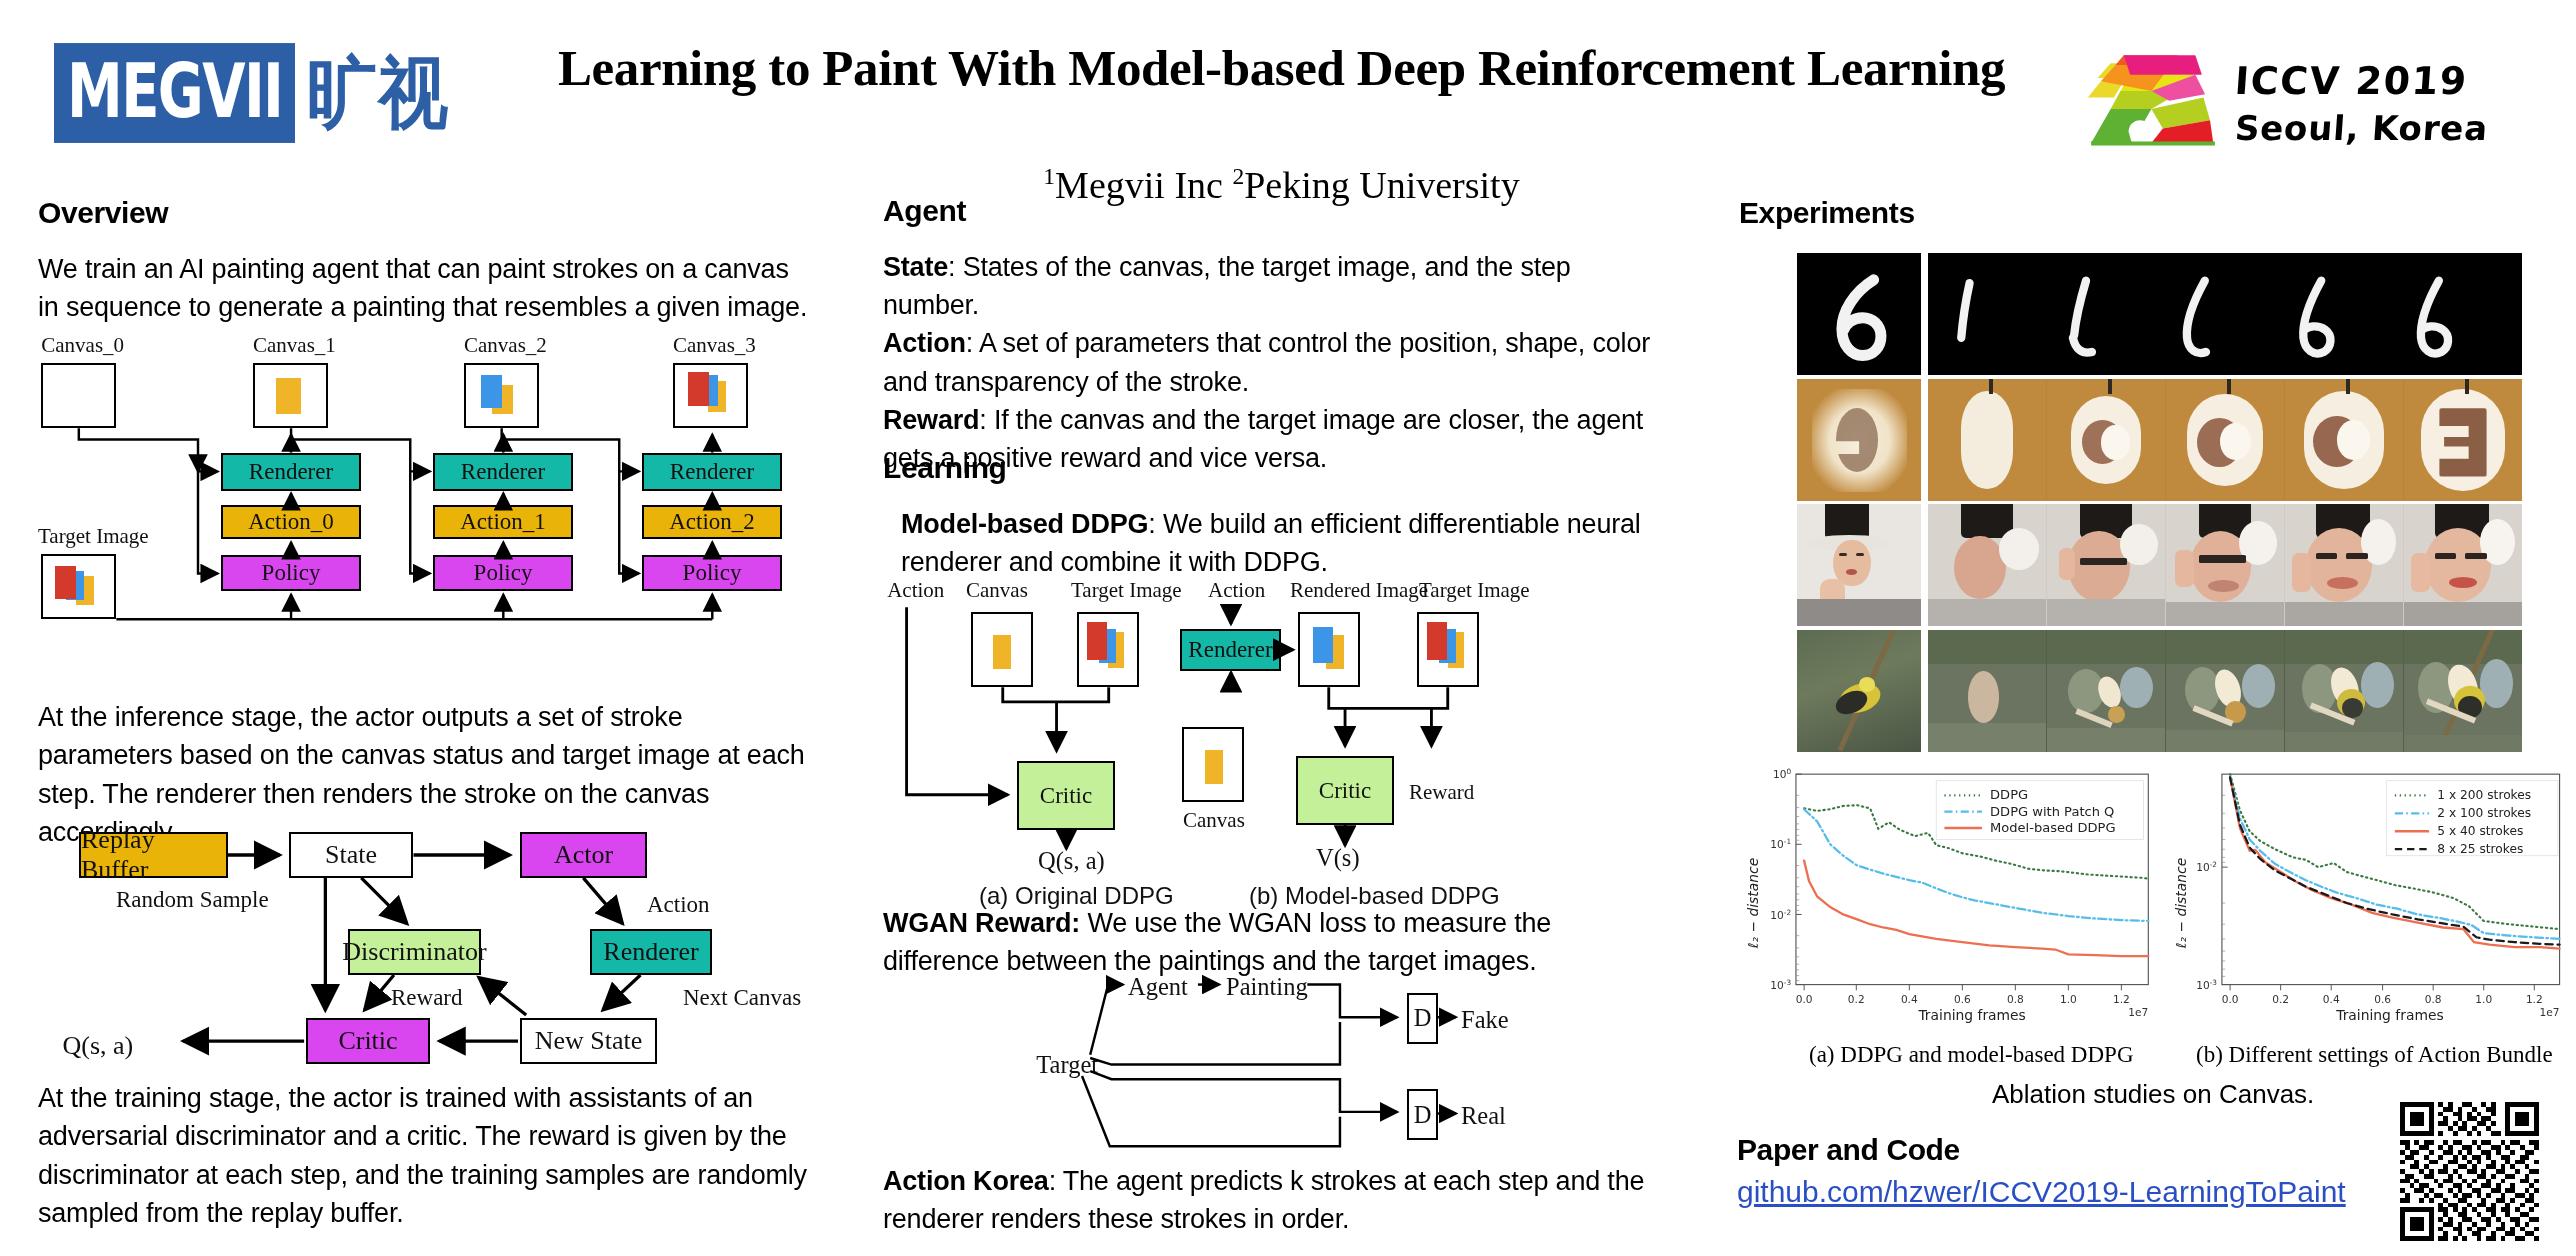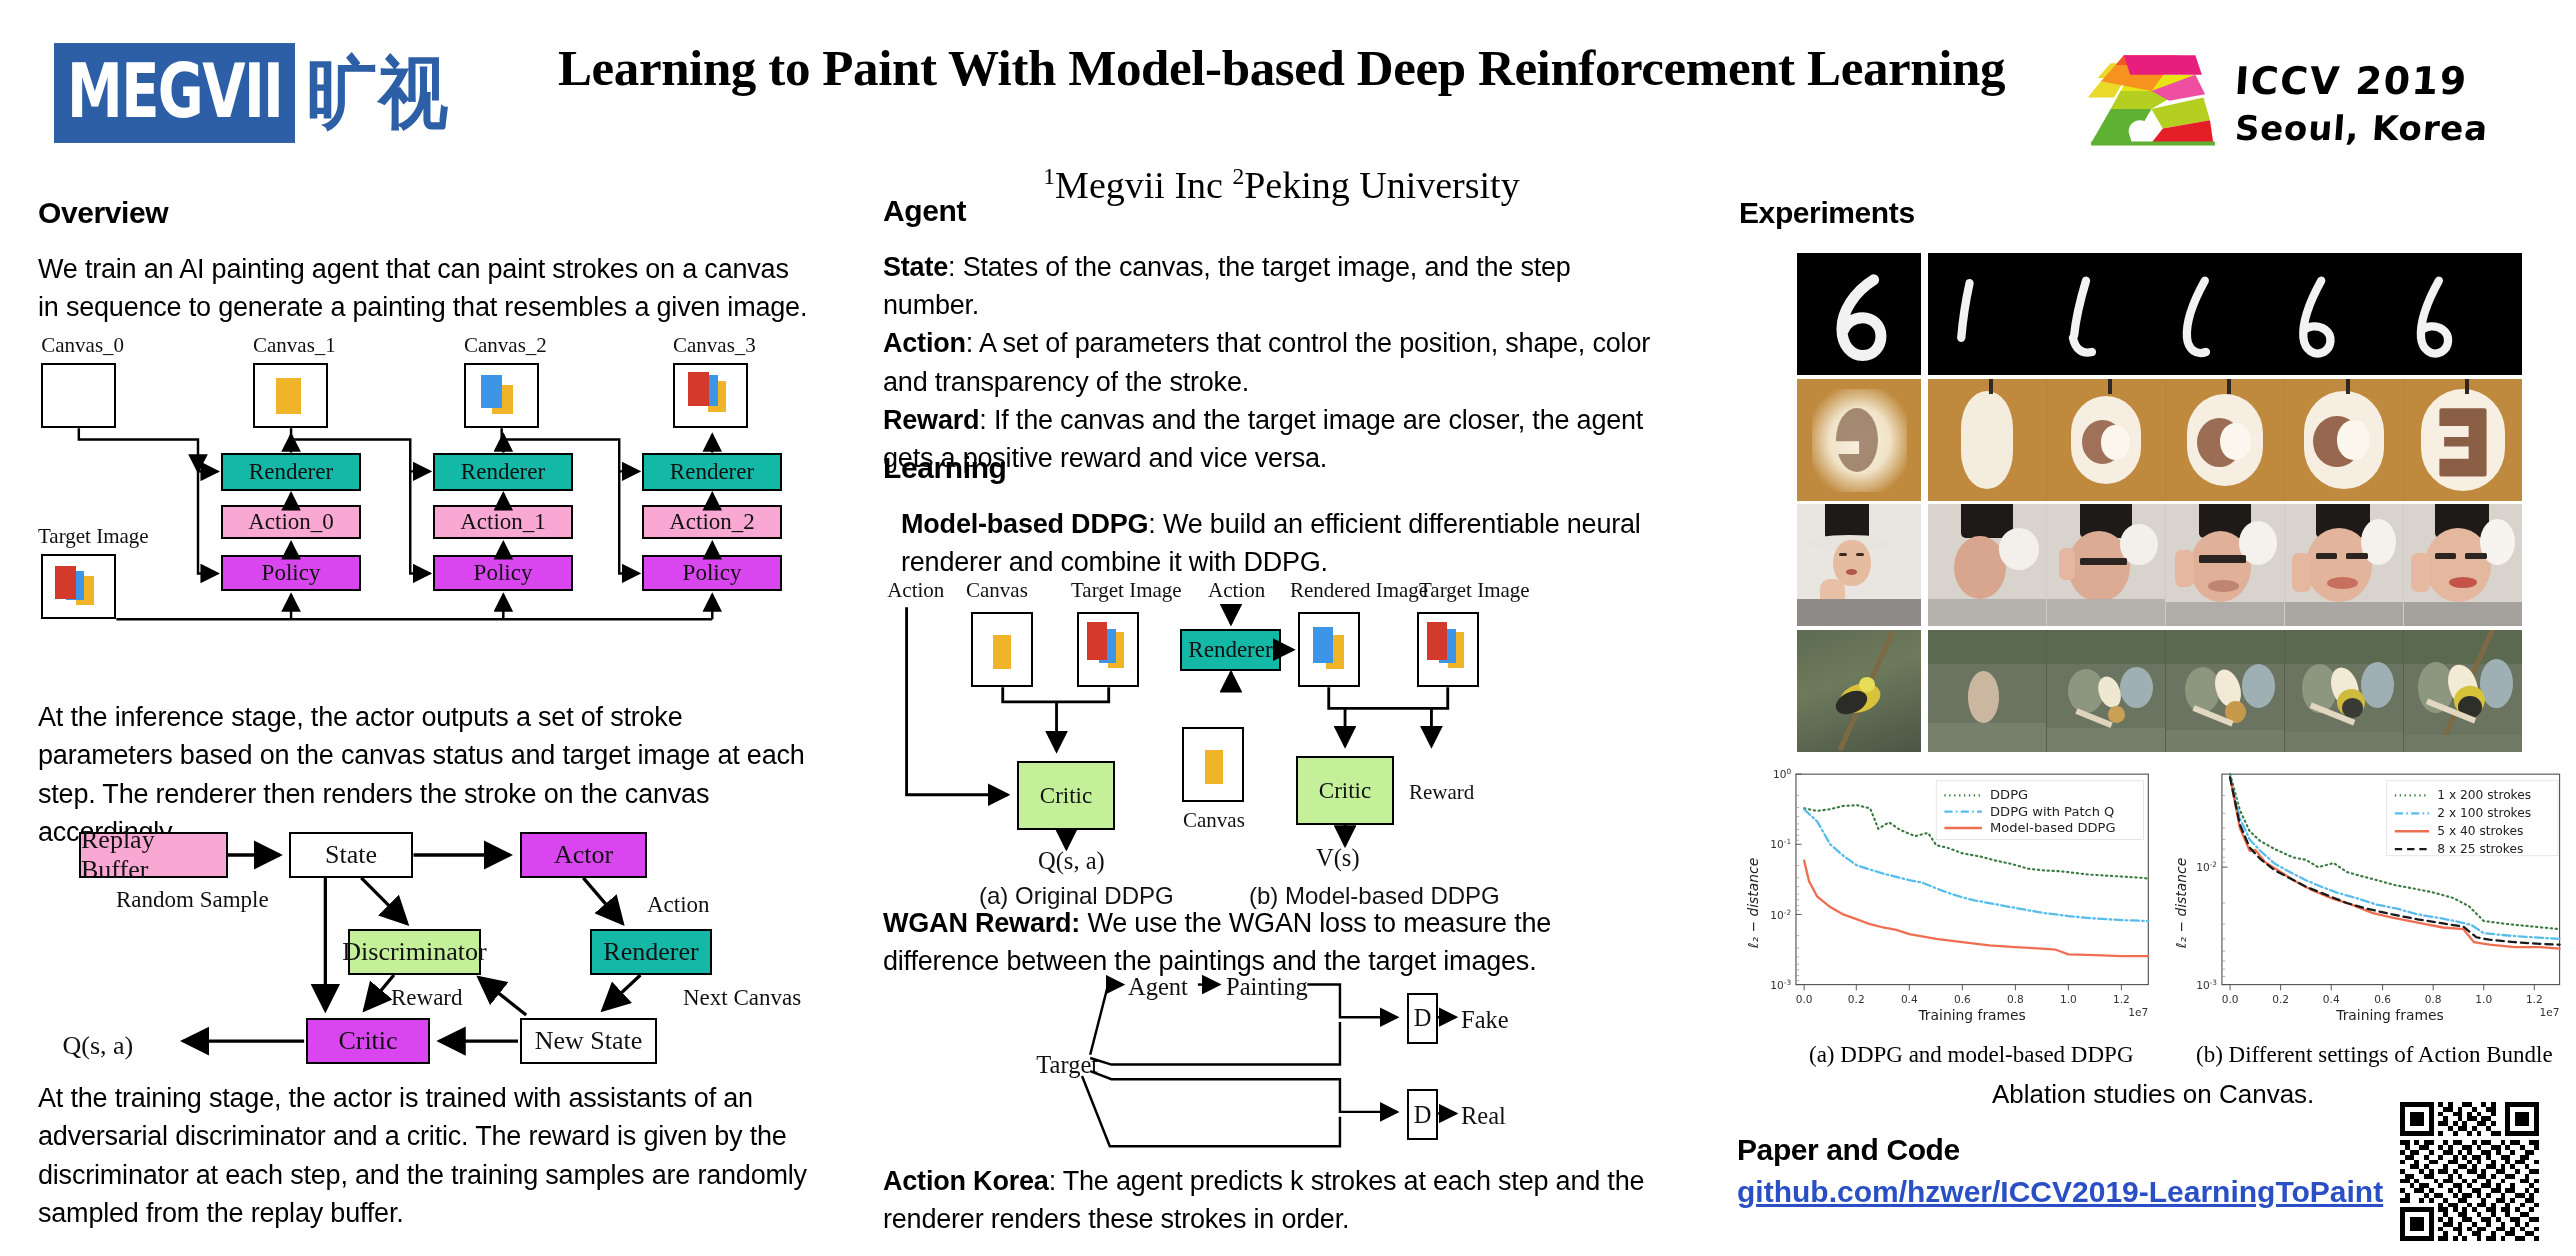--- a/index.html
+++ b/index.html
@@ -31,37 +31,37 @@
   .body-txt b{font-weight:bold;}
 
   
   .col-left{position:absolute;left:38px;top:196px;width:800px;}
   .col-mid{position:absolute;left:883px;top:196px;width:800px;}
 
   
   .bx{position:absolute;box-sizing:border-box;border:2.4px solid #000;display:flex;align-items:center;justify-content:center;
       font-family:"Liberation Serif",serif;font-size:23px;color:#111;background:#fff;}
   .bx.blue{background:#14b8a6;}
-  .bx.gray{background:#f9a8d4;}
+  .bx.gray{background:#eab308;}
   .bx.orange{background:#d946ef;}
   .bx.green{background:#c5f09a;}
   .lbl{position:absolute;font-family:"Liberation Serif",serif;font-size:21px;color:#111;white-space:nowrap;}
   .canvas-box{position:absolute;box-sizing:border-box;border:2.4px solid #000;background:#fff;}
   .stroke{position:absolute;}
 
   
   .grid{position:absolute;left:1797px;top:253px;}
   .grid .cellT{position:absolute;overflow:hidden;}
   .grid .cellR{position:absolute;overflow:hidden;}
 
   
   .chartbox{position:absolute;box-sizing:border-box;}
 
   .caption{font-family:"Liberation Serif",serif;font-size:23px;}
-  .link{color:#2a4fc4;text-decoration:underline;font-family:"Liberation Sans",sans-serif;font-size:30px;font-weight:bold;}
+  .link{color:#2a4fc4;text-decoration:underline;font-family:"Liberation Sans",sans-serif;font-size:30px;}
 </style>
 </head>
 <body>
 
 <div class="poster">
 
   <div class="megvii-logo">
     <div class="megvii-box">MEGVII</div>
     <div class="megvii-cn">旷视</div>
   </div>

